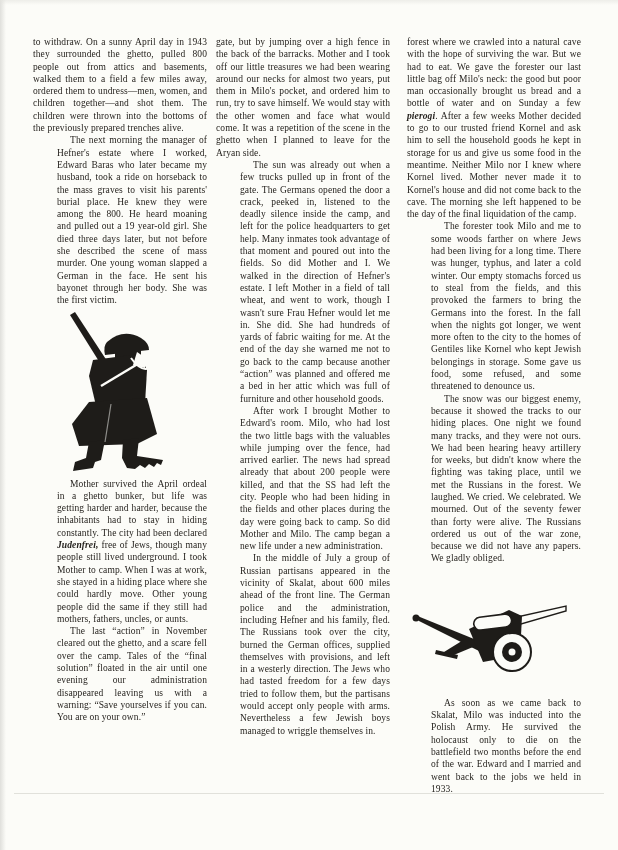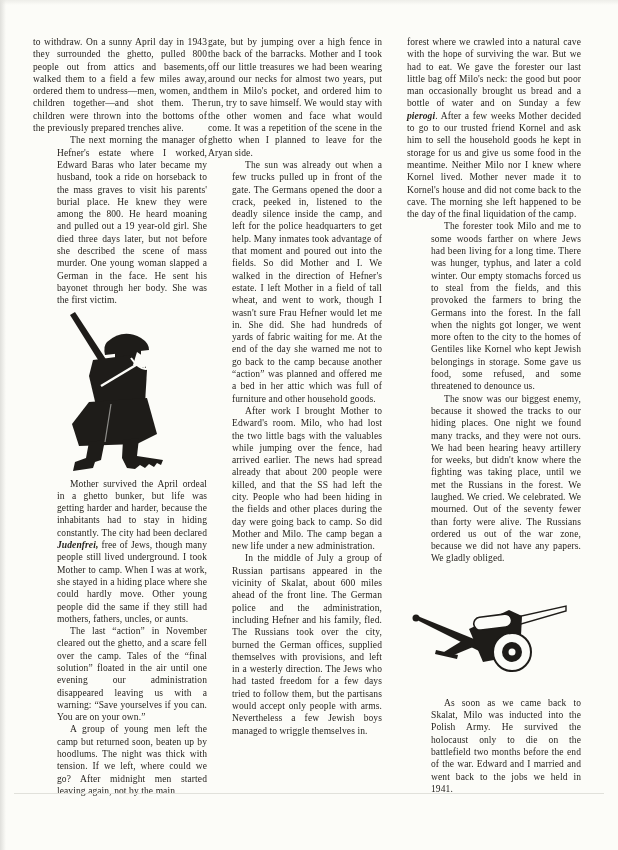--- a/index.html
+++ b/index.html
@@ -27,21 +27,21 @@
     background:#e1e1db;
   }
   .col {
     position:absolute; top:36px; width:174px;
     font-size:9.5px; line-height:12.3px;
     color:#26231f;
     text-align:justify;
     letter-spacing:0.1px;
   }
   .col-1 { left:33px; }
-  .col-2 { left:208px; }
+  .col-2 { left:216px; }
   .col-3 { left:407px; }
   .col p { margin:0; }
   .col p.ind { text-indent:13px;margin-left:24px; }
   .ital { font-style:italic;font-weight:bold; }
   .illus { display:block; }
   .soldier-wrap { margin:5px 0 4px 32px; width:110px; height:162px; }
   .cannon-wrap  { margin:40px 0 0 2px; width:158px; height:92px; }
   .after-cannon { margin-top:48px; }
 </style>
 </head>
@@ -81,21 +81,20 @@
         <line x1="36" y1="74" x2="76" y2="50" stroke="#fcfcf8" stroke-width="2.4"></line>
 
         <line x1="46" y1="92" x2="40" y2="130" stroke="#fcfcf8" stroke-width="1.2" opacity="0.5"></line>
       </svg>
     </span>
 
     <p class="ind">
       <span>Mother survived the April ordeal in a ghetto bunker, but life was getting harder and harder, because the inhabitants had to stay in hiding constantly. The city had been declared </span><span class="ital">Judenfrei,</span><span> free of Jews, though many people still lived underground. I took Mother to camp. When I was at work, she stayed in a hiding place where she could hardly move. Other young people did the same if they still had mothers, fathers, uncles, or aunts.</span>
     </p>
     <p class="ind">The last “action” in November cleared out the ghetto, and a scare fell over the camp. Tales of the “final solution” floated in the air until one evening our administration disappeared leaving us with a warning: “Save yourselves if you can. You are on your own.”</p>
-    <p class="ind">A group of young men left the camp but returned soon, beaten up by hoodlums. The night was thick with tension. If we left, where could we go? After midnight men started leaving again, not by the main</p>
   </div>
 
   <div class="col col-2">
     <p>gate, but by jumping over a high fence in the back of the barracks. Mother and I took off our little treasures we had been wearing around our necks for almost two years, put them in Milo's pocket, and ordered him to run, try to save himself. We would stay with the other women and face what would come. It was a repetition of the scene in the ghetto when I planned to leave for the Aryan side.</p>
     <p class="ind">The sun was already out when a few trucks pulled up in front of the gate. The Germans opened the door a crack, peeked in, listened to the deadly silence inside the camp, and left for the police headquarters to get help. Many inmates took advantage of that moment and poured out into the fields. So did Mother and I. We walked in the direction of Hefner's estate. I left Mother in a field of tall wheat, and went to work, though I wasn't sure Frau Hefner would let me in. She did. She had hundreds of yards of fabric waiting for me. At the end of the day she warned me not to go back to the camp because another “action” was planned and offered me a bed in her attic which was full of furniture and other household goods.</p>
     <p class="ind">After work I brought Mother to Edward's room. Milo, who had lost the two little bags with the valuables while jumping over the fence, had arrived earlier. The news had spread already that about 200 people were killed, and that the SS had left the city. People who had been hiding in the fields and other places during the day were going back to camp. So did Mother and Milo. The camp began a new life under a new administration.</p>
     <p class="ind">In the middle of July a group of Russian partisans appeared in the vicinity of Skalat, about 600 miles ahead of the front line. The German police and the administration, including Hefner and his family, fled. The Russians took over the city, burned the German offices, supplied themselves with provisions, and left in a westerly direction. The Jews who had tasted freedom for a few days tried to follow them, but the partisans would accept only people with arms. Nevertheless a few Jewish boys managed to wriggle themselves in.</p>
   </div>
 
   <div class="col col-3">
@@ -119,17 +118,17 @@
         <polygon points="60,24 100,5 113,11 111,50 74,57" fill="#1e1c19"></polygon>
 
         <rect x="64" y="13" width="38" height="13" rx="6.5" fill="#fcfcf8" stroke="#1e1c19" stroke-width="1.6" transform="rotate(-7 64 13)"></rect>
 
         <circle cx="103" cy="47" r="19" fill="#fcfcf8" stroke="#1e1c19" stroke-width="2"></circle>
         <circle cx="103" cy="47" r="10" fill="#1e1c19"></circle>
         <circle cx="103" cy="47" r="3.5" fill="#fcfcf8"></circle>
       </svg>
     </span>
 
-    <p class="ind after-cannon">As soon as we came back to Skalat, Milo was inducted into the Polish Army. He survived the holocaust only to die on the battlefield two months before the end of the war. Edward and I married and went back to the jobs we held in 1941.</p>
+    <p class="ind after-cannon">As soon as we came back to Skalat, Milo was inducted into the Polish Army. He survived the holocaust only to die on the battlefield two months before the end of the war. Edward and I married and went back to the jobs we held in 1933.</p>
   </div>
 
   <div class="bottom-rule"></div>
 </div>
 
 </body></html>

